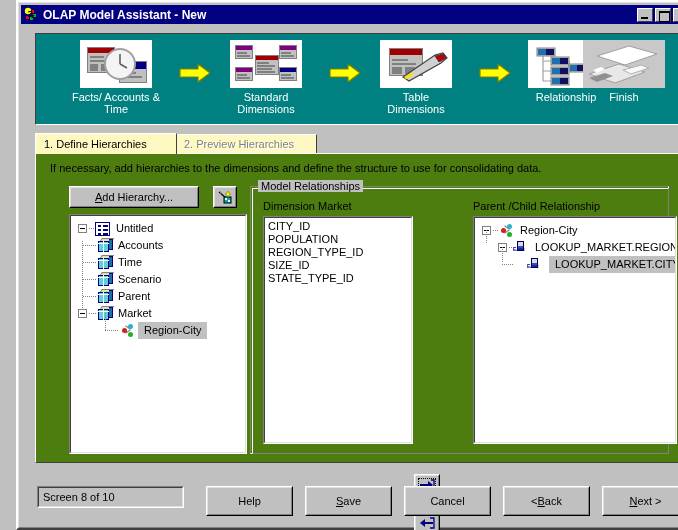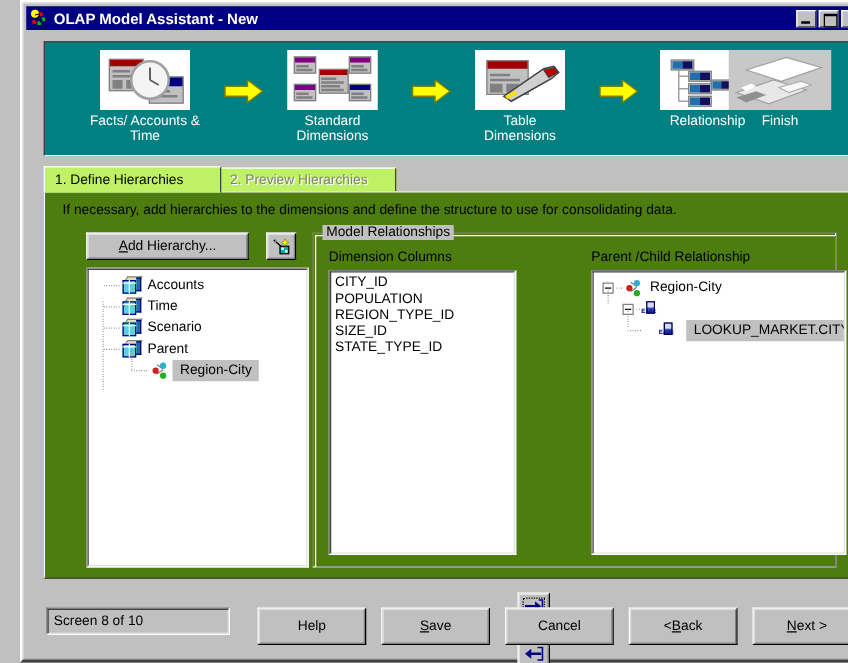--- a/index.html
+++ b/index.html
@@ -90,21 +90,21 @@
   .mini-win { background: #c0c0c0; border: 1px solid #808080; }
   .mini-bar-r { background: #a00000; }
   .mini-bar-b { background: #000080; }
   .mini-bar-m { background: #800080; }
   .mini-row { background: #808080; height: 2px; }
 
   
   #tabstrip { position: absolute; left: 16px; top: 131px; width: 646px; height: 20px; }
   .tab {
     position: absolute; top: 0; height: 20px;
-    background: #bef264;
+    background: #fef9c3;
     border-top: 1px solid #ffffff; border-left: 1px solid #ffffff;
     border-right: 1px solid #404040;
     padding: 3px 8px 0 8px;
     font-size: 11px; color: #000;
   }
   .tab.selected { top: -1px; height: 21px; z-index: 3; padding-top: 4px; }
   .tab.disabled { color: #808080; text-shadow: 1px 1px 0 #ffffff; }
 
   
   #page {
@@ -445,20 +445,33 @@
           <rect x="11" y="11" width="2" height="2" fill="#ffffff"></rect>
           <path d="M11 2 L12 4 L14 5 L12 6 L11 8 L10 6 L8 5 L10 4 Z" fill="#ffff00" stroke="#808000" stroke-width="0.6"></path>
         </svg>
       </span>
     </div>
 
     <div class="sunken" id="model-tree">
       <div class="sunken-in">
         <div style="position:relative; padding-top:4px;">
 
+          <div class="tree-row">
+            <div class="expander" style="left:7px;"></div>
+            <div class="dotline-h" style="left:18px; width:6px;"></div>
+            <div class="ico-model" style="left:24px;">
+              <i style="left:2px; top:2px; width:3px; height:2px;"></i>
+              <i style="left:7px; top:2px; width:5px; height:2px;"></i>
+              <i style="left:2px; top:6px; width:3px; height:2px;"></i>
+              <i style="left:7px; top:6px; width:5px; height:2px;"></i>
+              <i style="left:2px; top:10px; width:3px; height:2px;"></i>
+              <i style="left:7px; top:10px; width:5px; height:2px;"></i>
+            </div>
+            <div class="tlabel" style="left:45px;">Untitled</div>
+          </div>
 
           <div class="dotline-v" style="left:11px; top:25px; height:72px;"></div>
 
           <div class="tree-row">
             <div class="dotline-h" style="left:12px; width:13px;"></div>
             <div class="ico-cube" style="left:27px;">
               <div class="c-top"></div>
                   <div class="c-face"></div>
                   <div class="c-side"></div>
               <div class="g1"></div>
@@ -496,20 +509,32 @@
             <div class="ico-cube" style="left:27px;">
               <div class="c-top"></div>
                   <div class="c-face"></div>
                   <div class="c-side"></div>
               <div class="g1"></div>
                   <div class="g2"></div>
             </div>
             <div class="tlabel" style="left:47px;">Parent</div>
           </div>
 
+          <div class="tree-row">
+            <div class="expander" style="left:7px;"></div>
+            <div class="dotline-h" style="left:18px; width:7px;"></div>
+            <div class="ico-cube" style="left:27px;">
+              <div class="c-top"></div>
+                  <div class="c-face"></div>
+                  <div class="c-side"></div>
+              <div class="g1"></div>
+                  <div class="g2"></div>
+            </div>
+            <div class="tlabel" style="left:47px;">Market</div>
+          </div>
 
           <div class="tree-row">
             <div class="dotline-v" style="left:34px; top:-9px; height:17px;"></div>
             <div class="dotline-h" style="left:34px; width:13px;"></div>
             <div class="ico-hier" style="left:49px;">
               <span class="ln" style="left:5px; top:4px; width:6px; height:1px; transform:rotate(35deg);"></span>
               <span class="ln" style="left:5px; top:8px; width:6px; height:1px; transform:rotate(-35deg);"></span>
               <b style="left:8px; top:1px; background:#30b0d0;"></b>
               <b style="left:2px; top:5px; background:#d02020;"></b>
               <b style="left:8px; top:9px; background:#20b020;"></b>
@@ -519,21 +544,21 @@
 
         </div>
       </div>
     </div>
 
     <div id="groupbox">
       <div id="groupbox-in"></div>
     </div>
     <div id="groupbox-title">Model Relationships</div>
 
-    <div class="field-label" id="dim-cols-label">Dimension Columns</div>
+    <div class="field-label" id="dim-cols-label">Dimension Market</div>
     <div class="field-label" id="pc-label">Parent /Child Relationship</div>
 
     <div class="sunken" id="dim-cols-list">
       <div class="sunken-in">
         <div style="padding-top:2px;">
           <div class="list-item">CITY_ID</div>
           <div class="list-item">POPULATION</div>
           <div class="list-item">REGION_TYPE_ID</div>
           <div class="list-item">SIZE_ID</div>
           <div class="list-item">STATE_TYPE_ID</div>
@@ -560,20 +585,21 @@
 
           <div class="tree-row">
             <div class="dotline-v" style="left:11px; top:-9px; height:14px;"></div>
             <div class="expander" style="left:23px;"></div>
             <div class="dotline-h" style="left:34px; width:4px;"></div>
             <div class="ico-col" style="left:38px;">
               <div class="cbody"></div>
                   <div class="cwhite"></div>
               <div class="cabc">E<span style="font-size:4px;">ABC</span></div>
             </div>
+            <div class="tlabel" style="left:60px;">LOOKUP_MARKET.REGION</div>
           </div>
 
           <div class="tree-row">
             <div class="dotline-v" style="left:27px; top:-9px; height:15px;"></div>
             <div class="dotline-h" style="left:27px; width:11px;"></div>
             <div class="ico-col" style="left:52px;">
               <div class="cbody"></div>
                   <div class="cwhite"></div>
               <div class="cabc">E<span style="font-size:4px;">ABC</span></div>
             </div>

